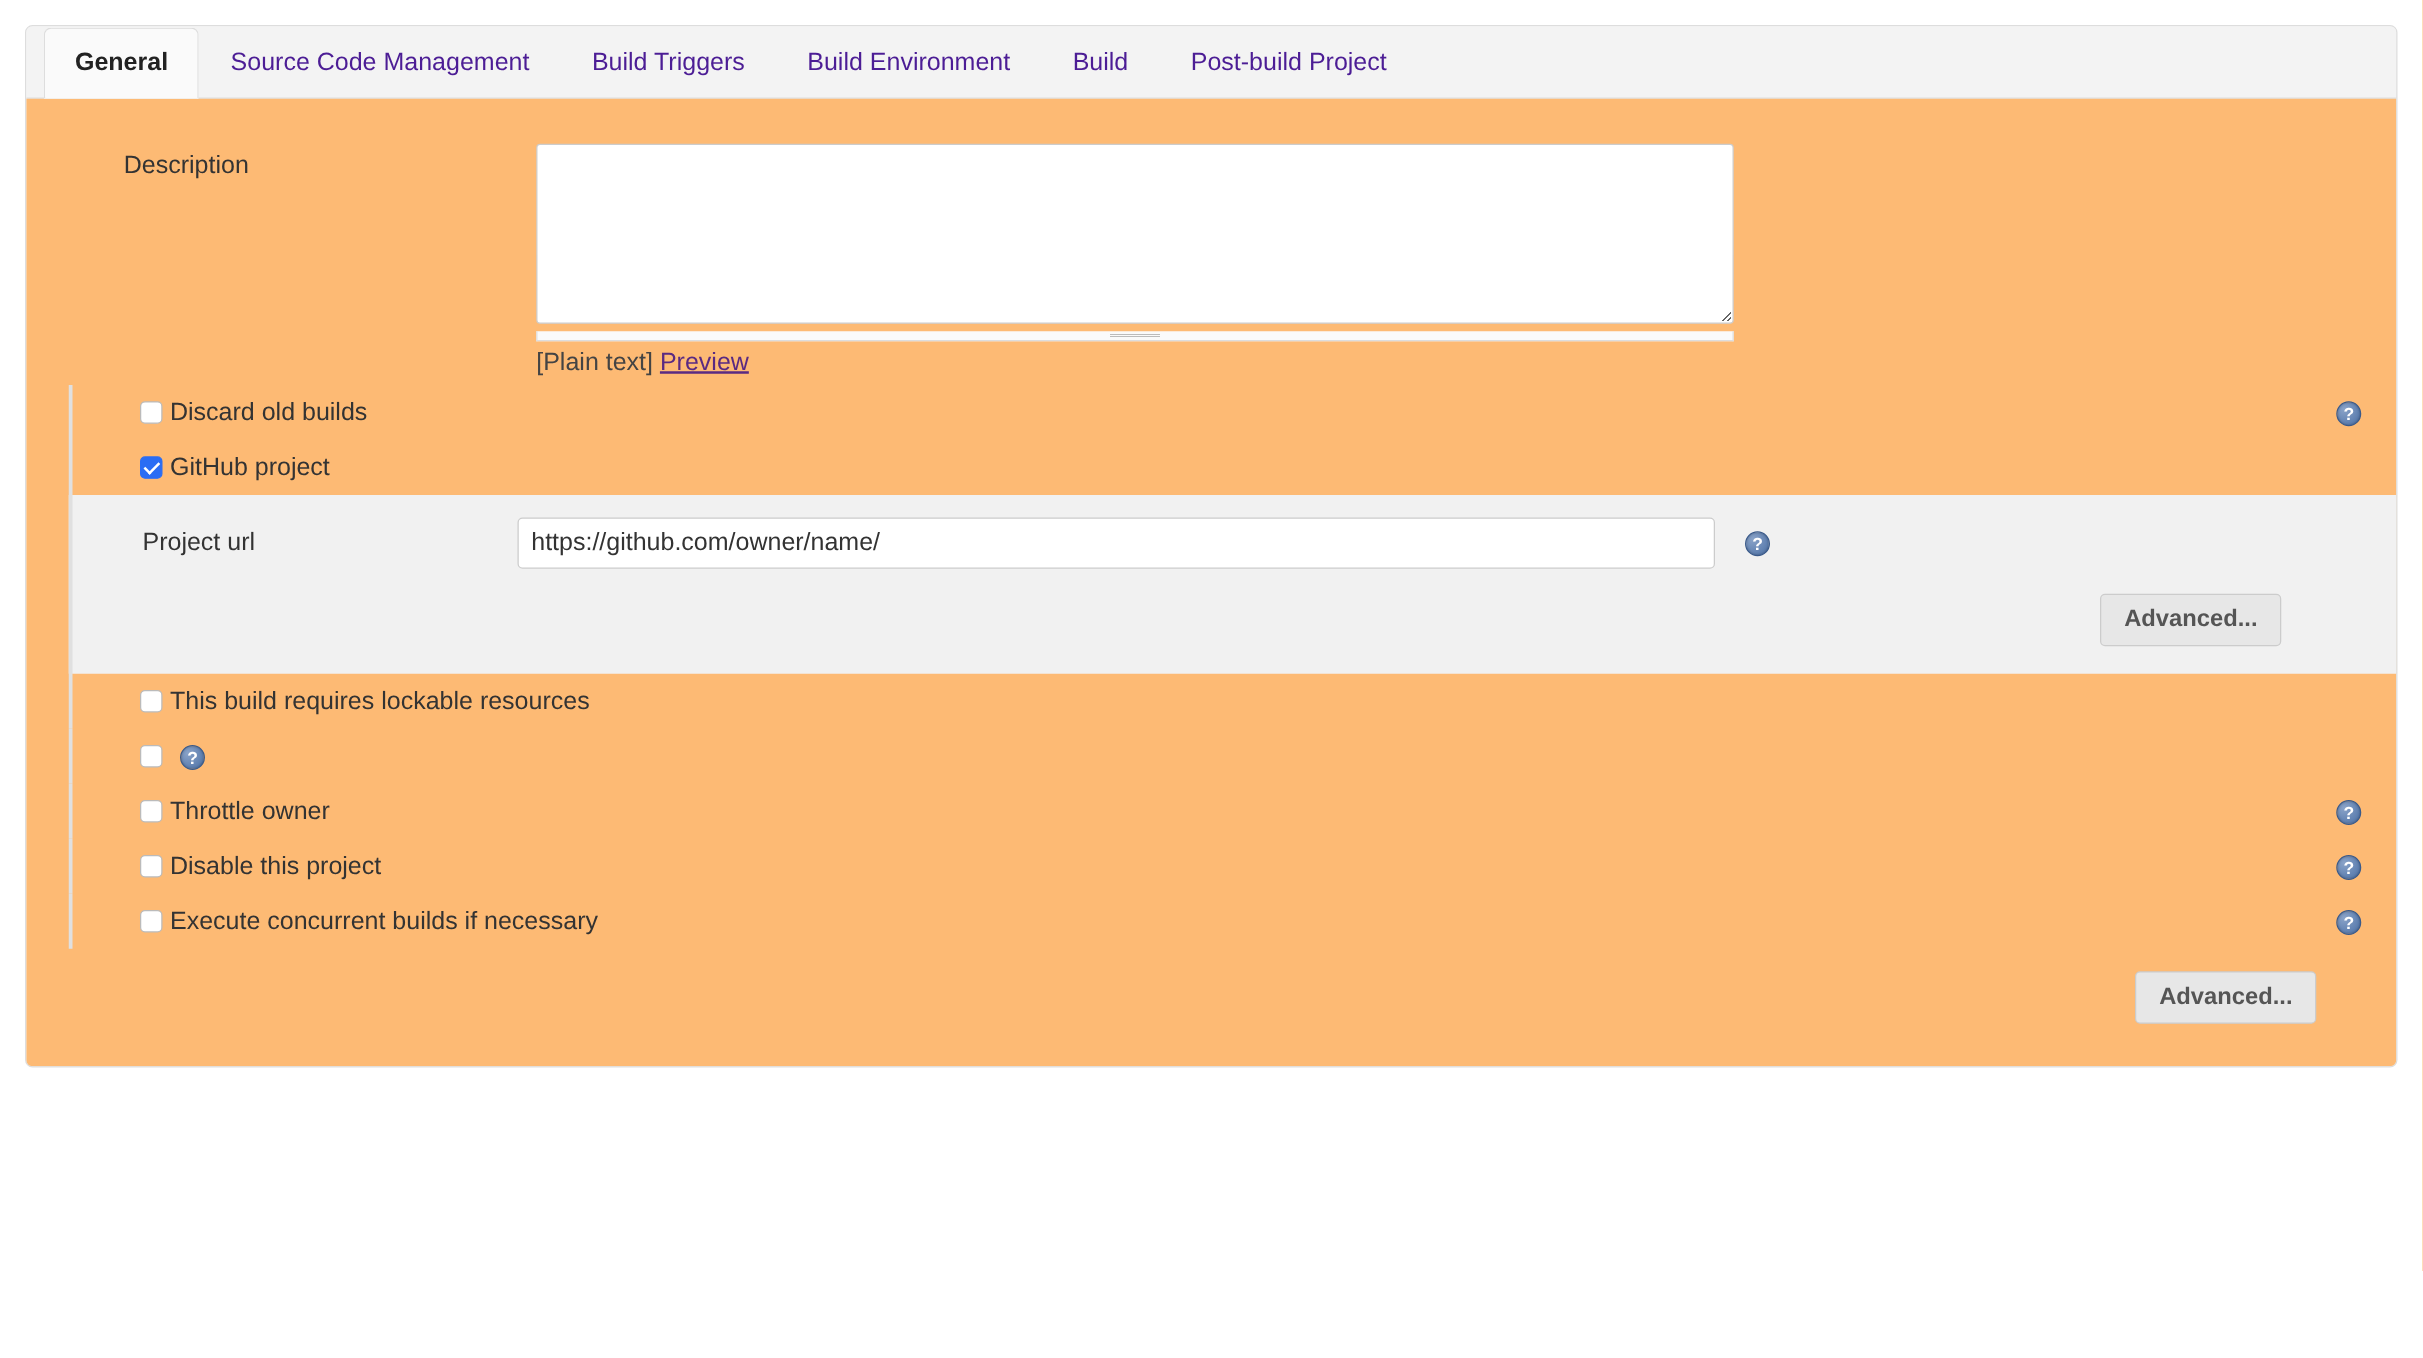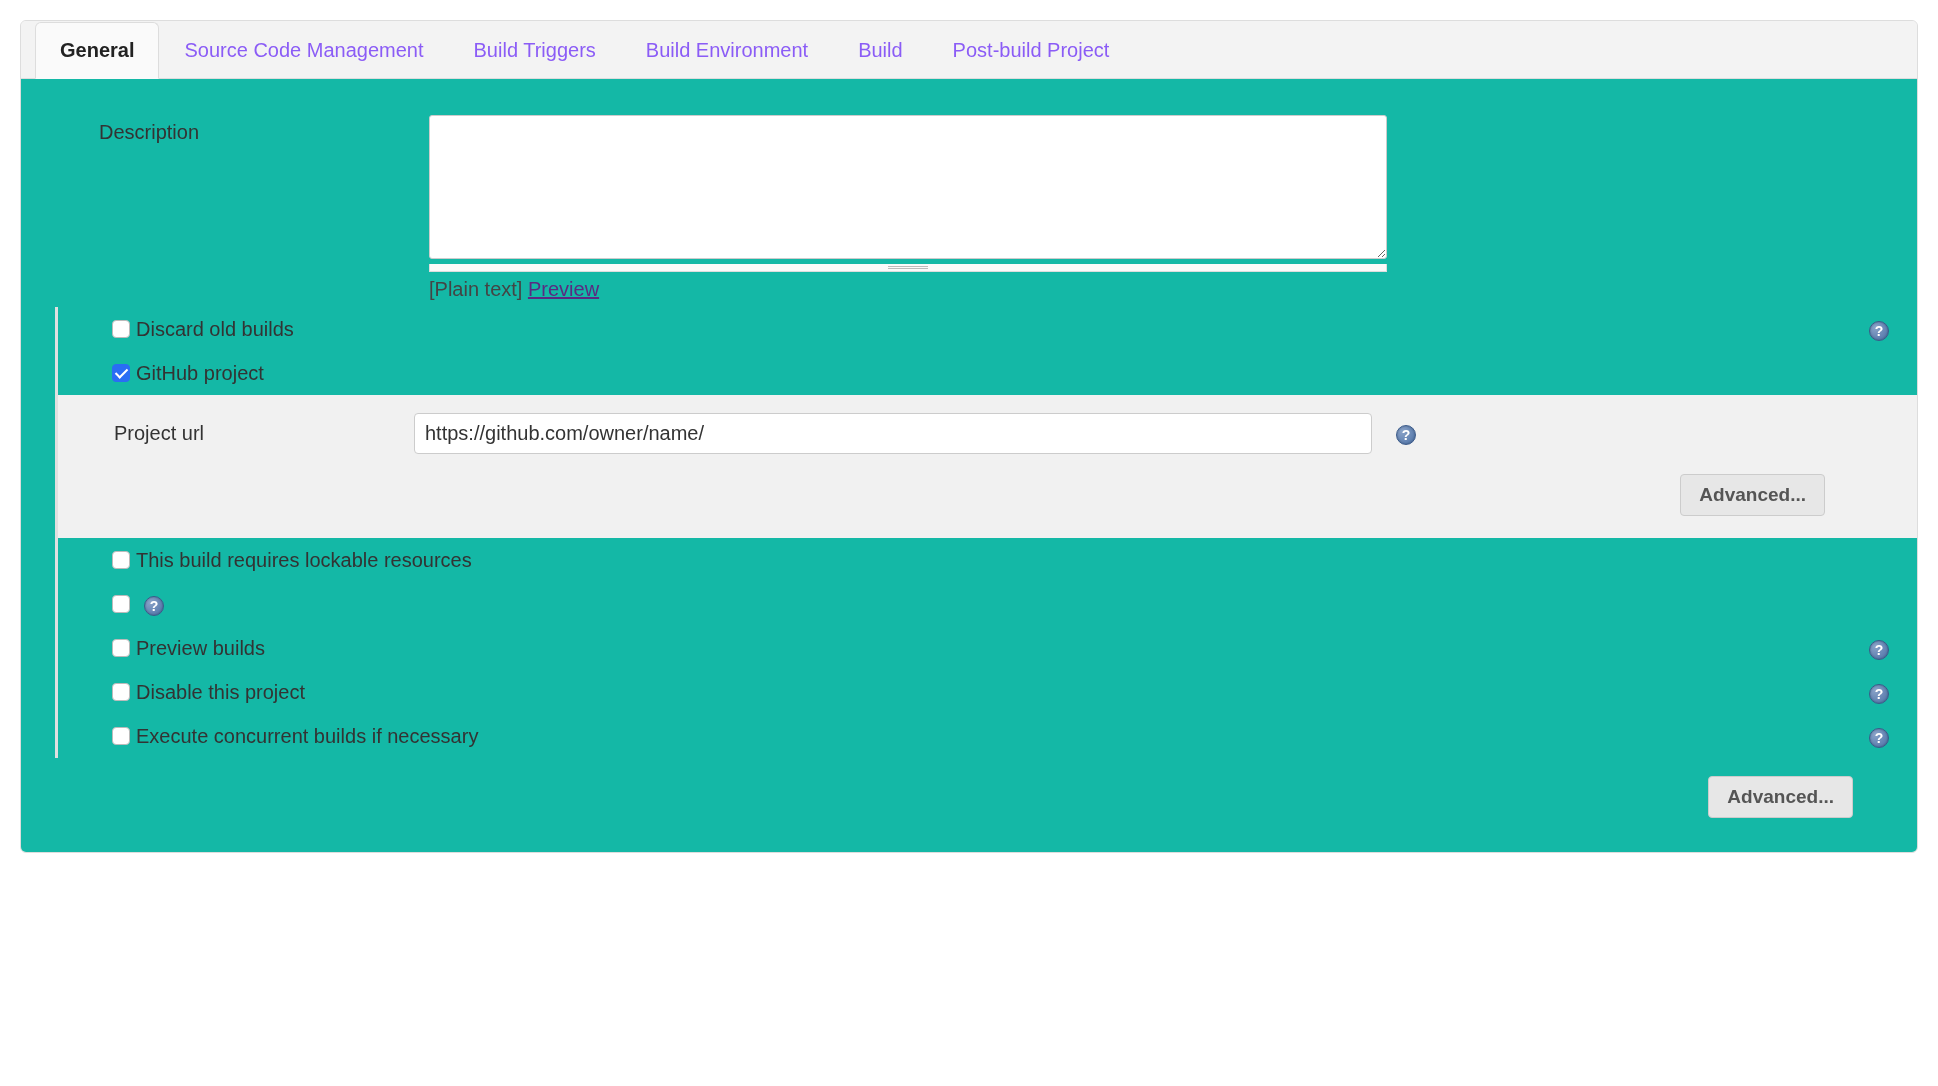--- a/index.html
+++ b/index.html
@@ -18,38 +18,38 @@
     overflow: hidden;
   }
   .tabs {
     display: flex;
     background: #f3f3f3;
     border-bottom: 1px solid #ddd;
     padding-left: 14px;
   }
   .tab {
     padding: 16px 24px;
-    color: #8b5cf6;
+    color: #4c1d95;
     cursor: pointer;
     border: 1px solid transparent;
     border-bottom: none;
     position: relative;
     top: 1px;
   }
   .tab.active {
     color: #222;
     font-weight: bold;
     background: #fafafa;
     border: 1px solid #ddd;
     border-bottom: 1px solid #fafafa;
     border-top-left-radius: 6px;
     border-top-right-radius: 6px;
   }
   .panel {
-    background: #14b8a6;
+    background: #fdba74;
     padding: 30px 0 30px 0;
   }
   .row {
     display: flex;
     align-items: flex-start;
     padding: 6px 28px 6px 78px;
   }
   .row .lbl {
     flex: 0 0 330px;
     padding-top: 6px;
@@ -278,21 +278,21 @@
       <div class="cb-wrap">
           <input type="checkbox" class="cb" style="">
         </div>
       <div class="help"><span class="help-icon">?</span></div>
     </div>
 
     <div class="option-block">
       <div class="cb-wrap">
           <input type="checkbox" class="cb" style="">
         </div>
-      <div class="opt-label">Preview builds</div>
+      <div class="opt-label">Throttle owner</div>
       <div class="help"><span class="help-icon">?</span></div>
     </div>
 
     <div class="option-block">
       <div class="cb-wrap">
           <input type="checkbox" class="cb" style="">
         </div>
       <div class="opt-label">Disable this project</div>
       <div class="help"><span class="help-icon">?</span></div>
     </div>

